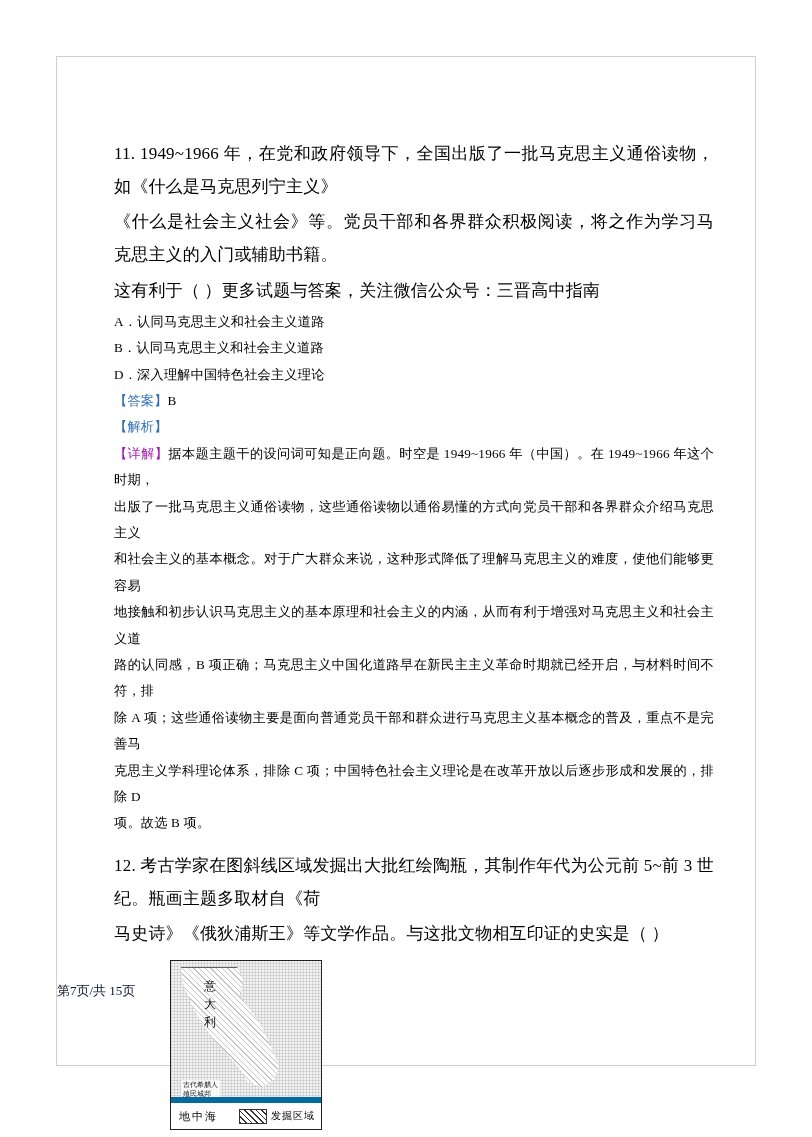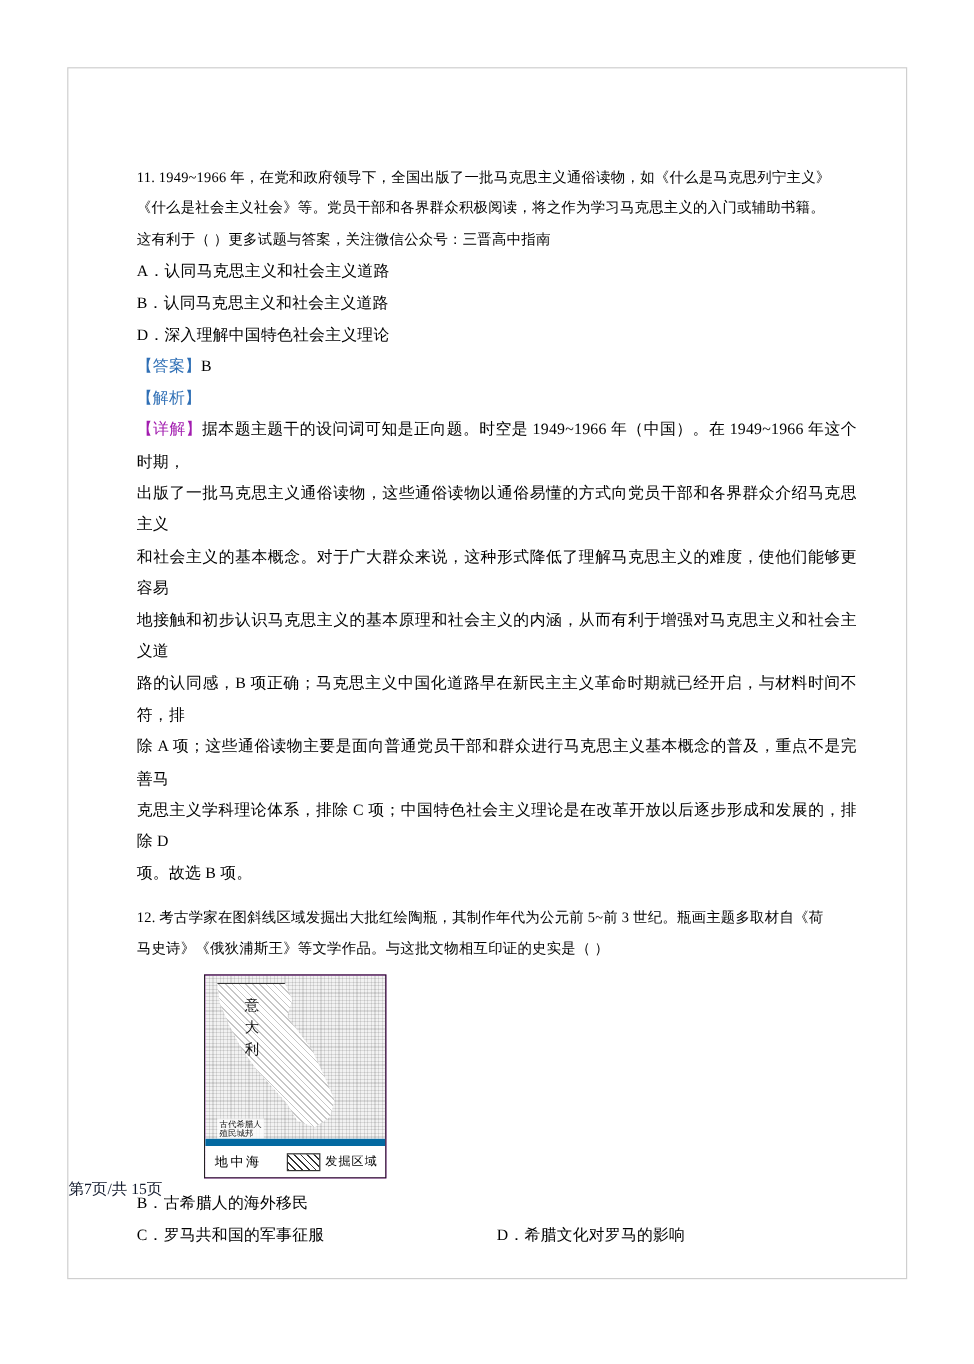--- a/index.html
+++ b/index.html
@@ -25,21 +25,21 @@
     border: 1px solid #cfcfcf;
     box-sizing: border-box;
   }
   .content {
     position: absolute;
     left: 57px;
     top: 80px;
     width: 600px;
   }
   .q-para {
-    font-size: 12px;
+    font-size: 17px;
     line-height: 1.95;
     text-align: justify;
     margin: 0 0 2px 0;
     letter-spacing: 0.2px;
   }
   .opt {
     font-size: 13.2px;
     line-height: 2.0;
     margin: 0;
     letter-spacing: 0.2px;
@@ -73,21 +73,21 @@
   }
   .spacer-md { height: 12px; }
 
   
   .figure {
     margin: 10px 0 8px 56px;
     width: 150px;
     height: 168px;
     border: 1px solid #222;
     position: relative;
-    background: #d946ef;
+    background: #bef264;
     overflow: hidden;
   }
   .map-sea {
     position: absolute;
     inset: 0;
     background:
       repeating-linear-gradient(0deg, rgba(0,0,0,0.10) 0 1px, rgba(0,0,0,0) 1px 3px),
       repeating-linear-gradient(90deg, rgba(0,0,0,0.10) 0 1px, rgba(0,0,0,0) 1px 3px),
       #f2f2f2;
   }

